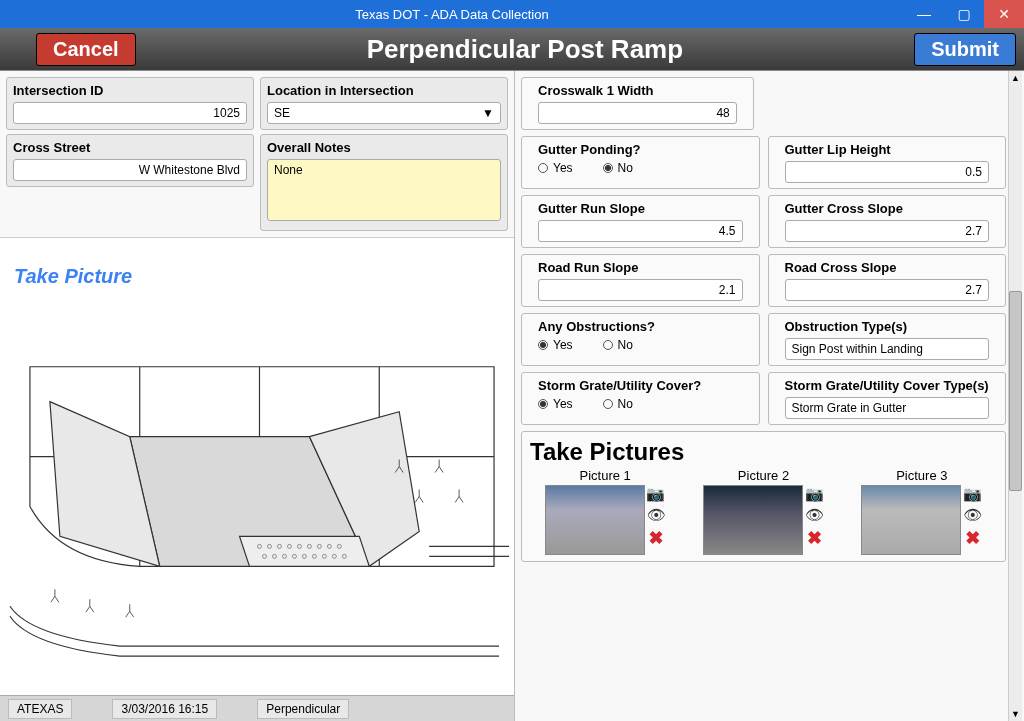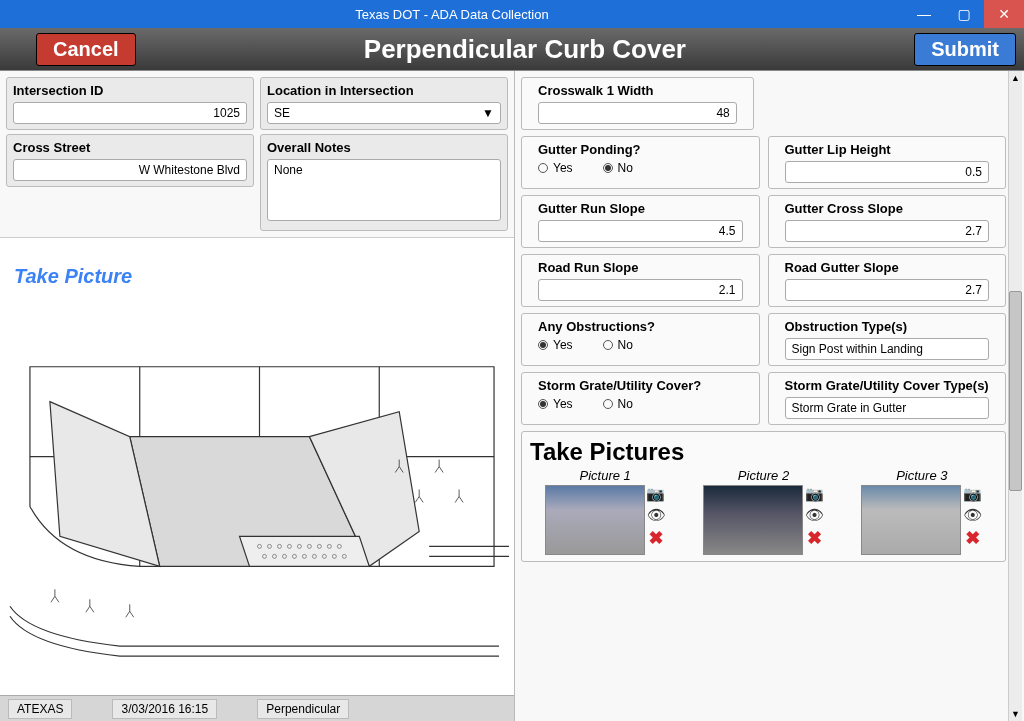--- a/index.html
+++ b/index.html
@@ -17,39 +17,39 @@
 .btn-submit { background: #3a7bd5; color: #fff; }
 .content { flex: 1; background: #f8f8f8; display: flex; position: relative; border-top: 1px solid #888; }
 .left { width: 515px; display: flex; flex-direction: column; border-right: 1px solid #bbb; }
 .left-top { display: flex; gap: 6px; padding: 6px; }
 .col { flex: 1; display: flex; flex-direction: column; gap: 4px; }
 .fieldbox { border: 1px solid #bbb; border-radius: 3px; background: #eaeaea; padding: 5px 6px; }
 .fieldlabel { font-size: 13px; font-weight: bold; margin-bottom: 4px; }
 .textinput { width: 100%; height: 22px; border: 1px solid #aaa; border-radius: 3px; background: #fff; font-size: 12px; padding: 0 6px; text-align: right; }
 .textinput.left-align { text-align: left; }
 .selectinput { width: 100%; height: 22px; border: 1px solid #aaa; border-radius: 3px; background: #fff; font-size: 12px; padding: 10px 6px; display: flex; align-items: center; justify-content: space-between; cursor: pointer; }
-.textarea { width: 100%; height: 62px; border: 1px solid #aaa; border-radius: 3px; background: #ffffff; font-size: 12px; padding: 3px 6px; text-align: left; resize: none; }
+.textarea { width: 100%; height: 62px; border: 1px solid #aaa; border-radius: 3px; background: #fef9c3; font-size: 12px; padding: 3px 6px; text-align: left; resize: none; }
 .picture-area { flex: 1; background: #fff; border-top: 1px solid #ccc; position: relative; overflow: hidden; }
 .take-picture-label { position: absolute; top: 8px; left: 14px; font-size: 20px; font-weight: bold; color: #3b82f6; font-style: italic; margin-top: 19px; }
 .statusbar { height: 26px; background: #d6d6d6; border-top: 1px solid #aaa; display: flex; align-items: center; padding: 0 8px; font-size: 12px; gap: 40px; }
 .statusbar span { border: 1px solid #bbb; background: #e8e8e8; padding: 2px 8px; }
 .right { flex: 1; display: flex; flex-direction: column; padding: 6px 18px 6px 6px; gap: 6px; overflow: hidden; position: relative; }
 .scrolltrack { position: absolute; right: 2px; top: 0; bottom: 0; width: 14px; background: #ececec; border-left: 1px solid #ccc; }
 .scrollthumb { position: absolute; right: 2px; width: 13px; background: #c6c6c6; border: 1px solid #999; border-radius: 2px; }
 .fieldrow { display: flex; gap: 8px; }
 .fieldrow .rfield { flex: 1; border: 1px solid #bbb; border-radius: 3px; padding: 5px 16px; background: #fafafa; }
 .radio-row { display: flex; gap: 30px; align-items: center; margin-top: 3px;}
 .radio-opt { display: flex; align-items: center; gap: 5px; font-size: 12px; }
 .radio-circle { width: 10px; height: 10px; border: 1px solid #555; border-radius: 50%; display: inline-flex; align-items: center; justify-content: center; }
 .radio-dot { width: 6px; height: 6px; background: #333; border-radius: 50%; }
 .pictures-section { border: 1px solid #bbb; border-radius: 3px; padding: 6px 8px; background: #fafafa; }
 .pictures-title { font-size: 24px; font-weight: bold; margin-bottom: 2px; }
 .picrow { display: flex; gap: 8px; justify-content: space-between; }
 .piccol { flex: 1; display: flex; flex-direction: column; align-items: center; }
-.piclabel { font-size: 13px; font-style: italic; margin-bottom: 2px; }
+.piclabel { font-size: 13px; margin-bottom: 2px; }
 .thumbwrap { display: flex; align-items: flex-start; gap: 2px; }
 .thumb { width: 100px; height: 70px; background: linear-gradient(180deg,#5a7aa5 0%, #aab 35%, #999 100%); border: 1px solid #888; }
 .thumb2 { background: linear-gradient(180deg,#1a2a3a 0%, #556 40%, #888 100%); }
 .thumb3 { background: linear-gradient(180deg,#6a8aaa 0%, #bbb 35%, #aaa 100%); }
 .pic-icons { display: flex; flex-direction: column; gap: 3px; align-items: center; font-size: 15px; }
 .icon-camera { color: #1b6fcf; font-weight: bold; }
 .icon-eye { color: #333; }
 .icon-x { color: #d8262c; font-weight: bold; font-size: 18px; }
 .ramp-svg { position: absolute; top: 40px; left: 0; width: 100%; height: calc(100% - 40px); }
 </style>
@@ -61,21 +61,21 @@
     <div class="title">Texas DOT - ADA Data Collection</div>
     <div class="winbtns">
       <div class="winbtn">—</div>
       <div class="winbtn">▢</div>
       <div class="winbtn close">✕</div>
     </div>
   </div>
 
   <div class="app-header">
     <button class="btn btn-cancel">Cancel</button>
-    <div class="heading">Perpendicular Curb Cover</div>
+    <div class="heading">Perpendicular Post Ramp</div>
     <button class="btn btn-submit">Submit</button>
   </div>
 
   <div class="content">
     <div class="left">
       <div class="left-top">
         <div class="col">
           <div class="fieldbox">
             <div class="fieldlabel">Intersection ID</div>
             <input class="textinput" value="1025" style="">
@@ -202,21 +202,21 @@
           <input class="textinput" value="2.7" style="">
         </div>
       </div>
 
       <div class="fieldrow">
         <div class="rfield">
           <div class="fieldlabel">Road Run Slope</div>
           <input class="textinput" value="2.1" style="">
         </div>
         <div class="rfield">
-          <div class="fieldlabel">Road Gutter Slope</div>
+          <div class="fieldlabel">Road Cross Slope</div>
           <input class="textinput" value="2.7" style="">
         </div>
       </div>
 
       <div class="fieldrow">
         <div class="rfield">
           <div class="fieldlabel">Any Obstructions?</div>
           <div class="radio-row">
             <div class="radio-opt">
                 <span class="radio-circle">

